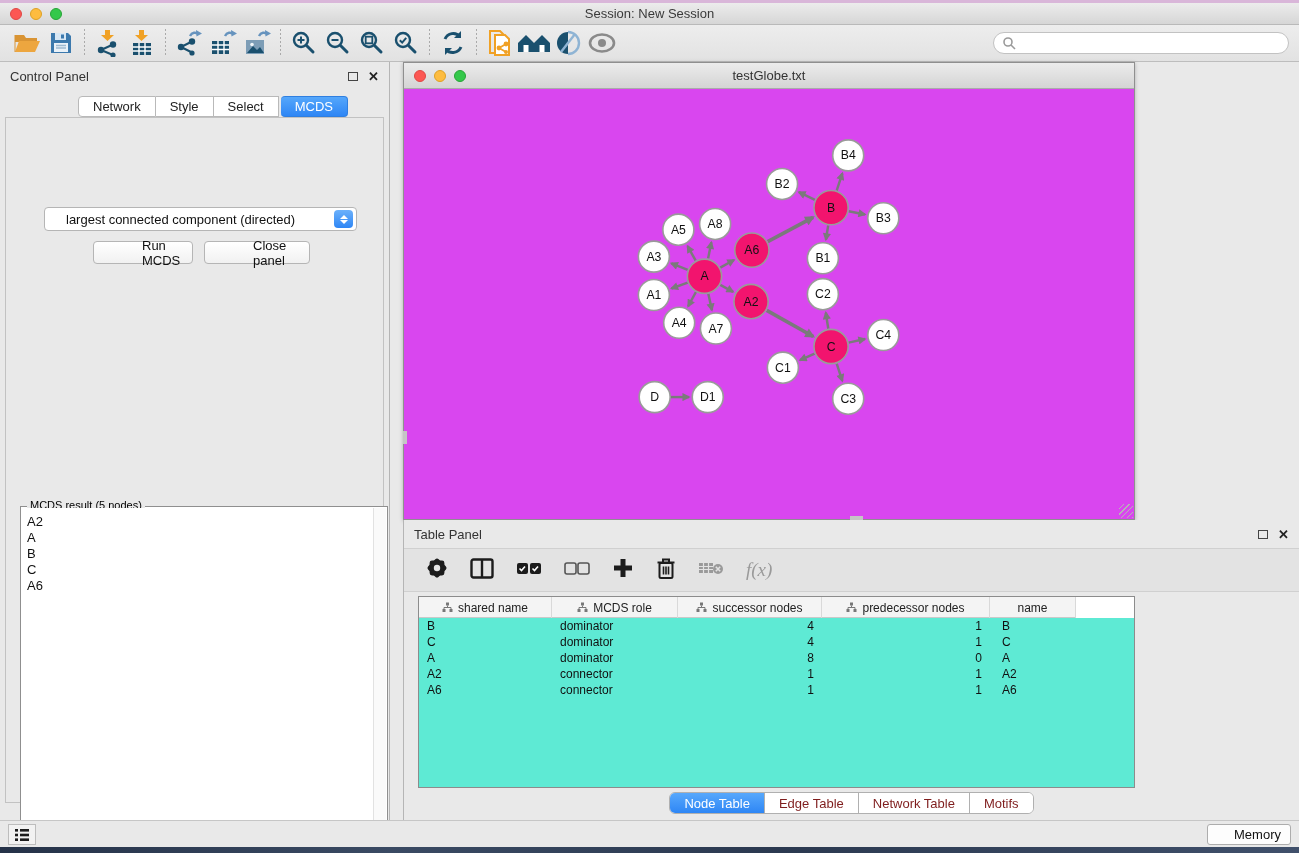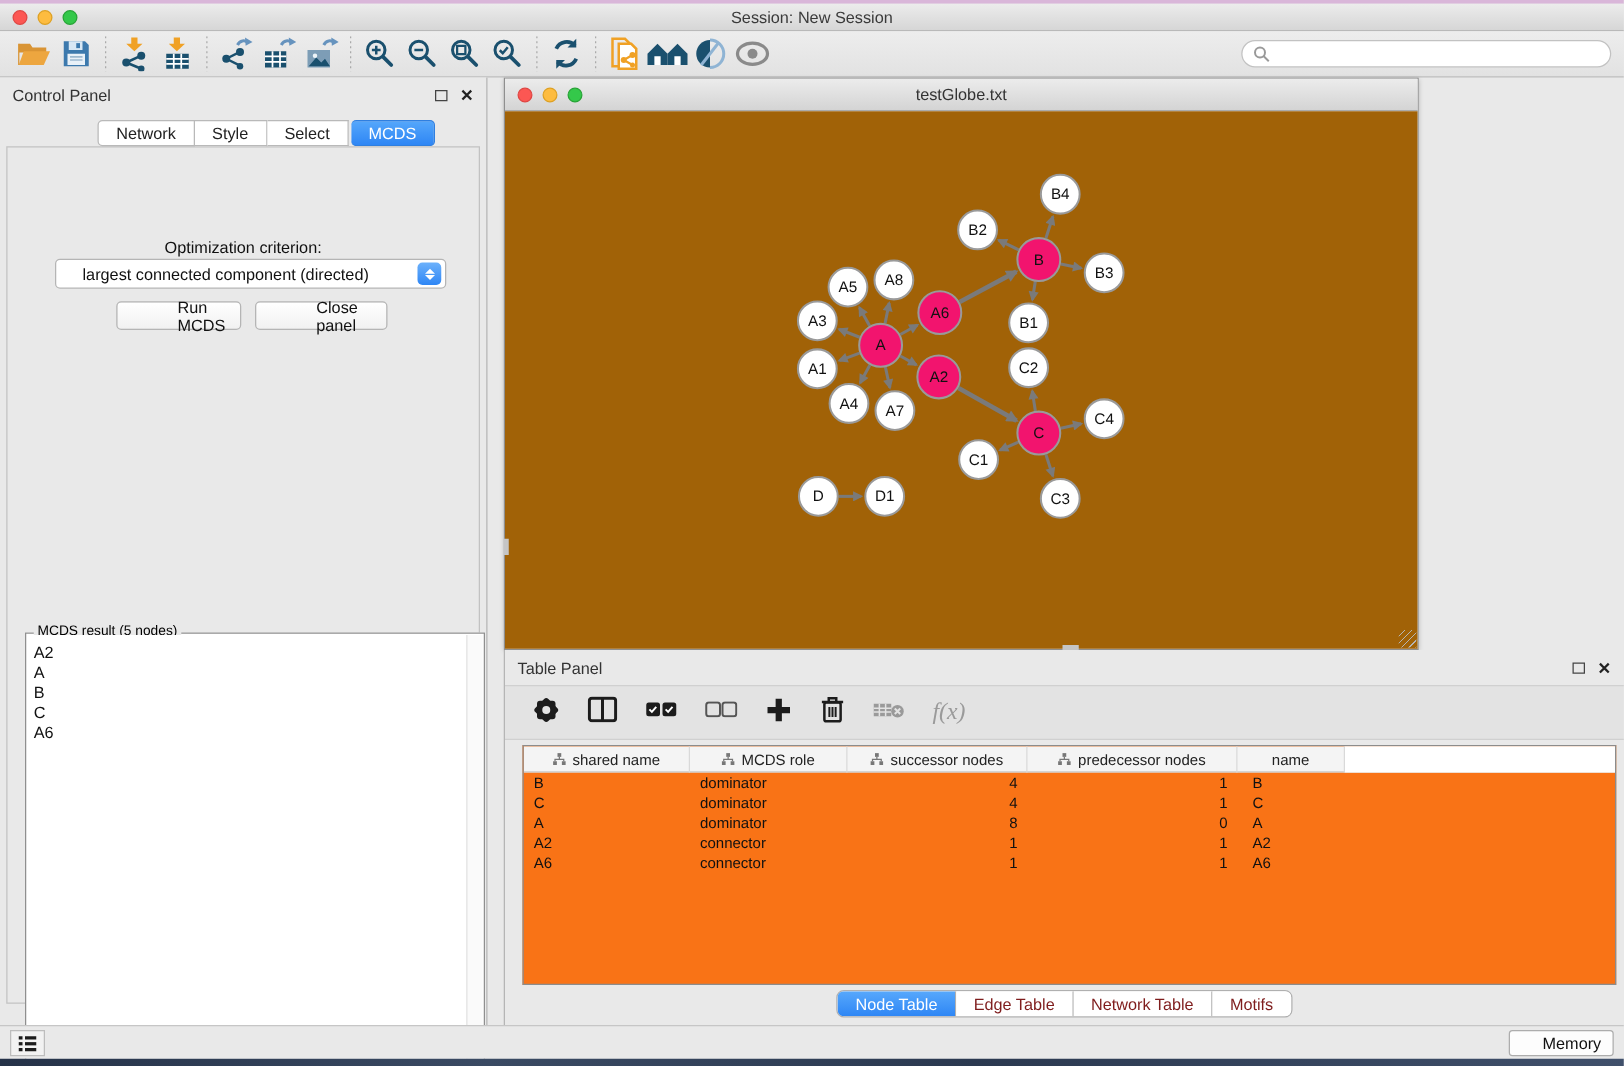--- a/index.html
+++ b/index.html
@@ -79,37 +79,37 @@
     background:#fafafa; border-left:1px solid #e2e2e2; }
 
   
   #net-window { left:403px; top:62px; width:732px; height:458px;
     border:1px solid #8f8f8f; background:#fff; box-shadow:0 1px 4px rgba(0,0,0,.25); }
   #net-titlebar { position:absolute; left:0; top:0; right:0; height:26px;
     background:linear-gradient(#ececec,#d4d4d4); border-bottom:1px solid #aaa;
     display:flex; align-items:center; }
   #net-titlebar .title { position:absolute; left:0; right:0; text-align:center;
     font-size:13px; color:#333; }
-  #net-canvas { position:absolute; left:0; top:26px; right:0; bottom:0; background:#a16207; }
+  #net-canvas { position:absolute; left:0; top:26px; right:0; bottom:0; background:#d946ef; }
   #graph-svg { width:100%; height:100%; }
   #net-grip { position:absolute; right:1px; bottom:1px; width:14px; height:14px;
     background:repeating-linear-gradient(135deg, transparent 0 3px, #b5b5b5 3px 4px); }
   .scroll-dot-v { position:absolute; left:-1px; top:368px; width:4px; height:13px; background:#c5c5c5; }
   .scroll-dot-h { position:absolute; left:446px; bottom:-1px; width:13px; height:4px; background:#c5c5c5; }
 
   
   #table-panel { left:403px; top:520px; width:896px; height:300px; background:#e9e9e9;
     border-left:1px solid #b5b5b5; }
   #tp-toolbar { position:absolute; left:0; right:0; top:28px; height:44px;
     background:#e3e3e3; border-top:1px solid #d0d0d0; border-bottom:1px solid #d0d0d0;
     display:flex; align-items:center; gap:22px; padding-left:22px; }
   .fx { font-family:"Liberation Serif", serif; font-style:italic; font-size:19px; color:#9a9a9a; }
 
-  #data-table { position:absolute; left:14px; top:76px; width:875px; height:192px;
-    background:#f97316; border:1px solid #8c8c8c; overflow:hidden; }
+  #data-table { position:absolute; left:14px; top:76px; width:717px; height:192px;
+    background:#5eead4; border:1px solid #8c8c8c; overflow:hidden; }
   .tgrid { display:grid; grid-template-columns:133px 126px 144px 168px 86px 1fr; }
   #thead { background:#f4f4f4; border-bottom:1px solid #c9c9c9; height:21px; }
   .th { display:flex; align-items:center; justify-content:center; gap:5px;
     font-size:12px; color:#222; border-right:1px solid #d9d9d9; height:21px; }
   .th.no-border { border-right:none; background:#fff; }
   .trow { height:16px; }
   .tcell { font-size:12px; color:#111; padding:0 8px; line-height:16px; white-space:nowrap; }
   .tcell.num { text-align:right; }
   .tcell.name-col { padding-left:12px; }
 
@@ -297,21 +297,20 @@
       <span class="close-x">✕</span>
     </span>
   </div>
   <div id="cp-tabs">
     <div class="cp-tab">Network</div>
     <div class="cp-tab">Style</div>
     <div class="cp-tab">Select</div>
     <div class="cp-tab active">MCDS</div>
   </div>
   <div id="cp-content">
-    <div id="opt-label">Optimization criterion:</div>
     <div id="criterion">
       <span class="val">largest connected component (directed)</span>
       <span class="stepper">
         <span class="chev up"></span>
           <span class="chev down"></span>
       </span>
     </div>
     <div class="cp-btn" id="run-btn">Run MCDS</div>
     <div class="cp-btn" id="closep-btn">Close panel</div>
     <div id="result-fieldset">

